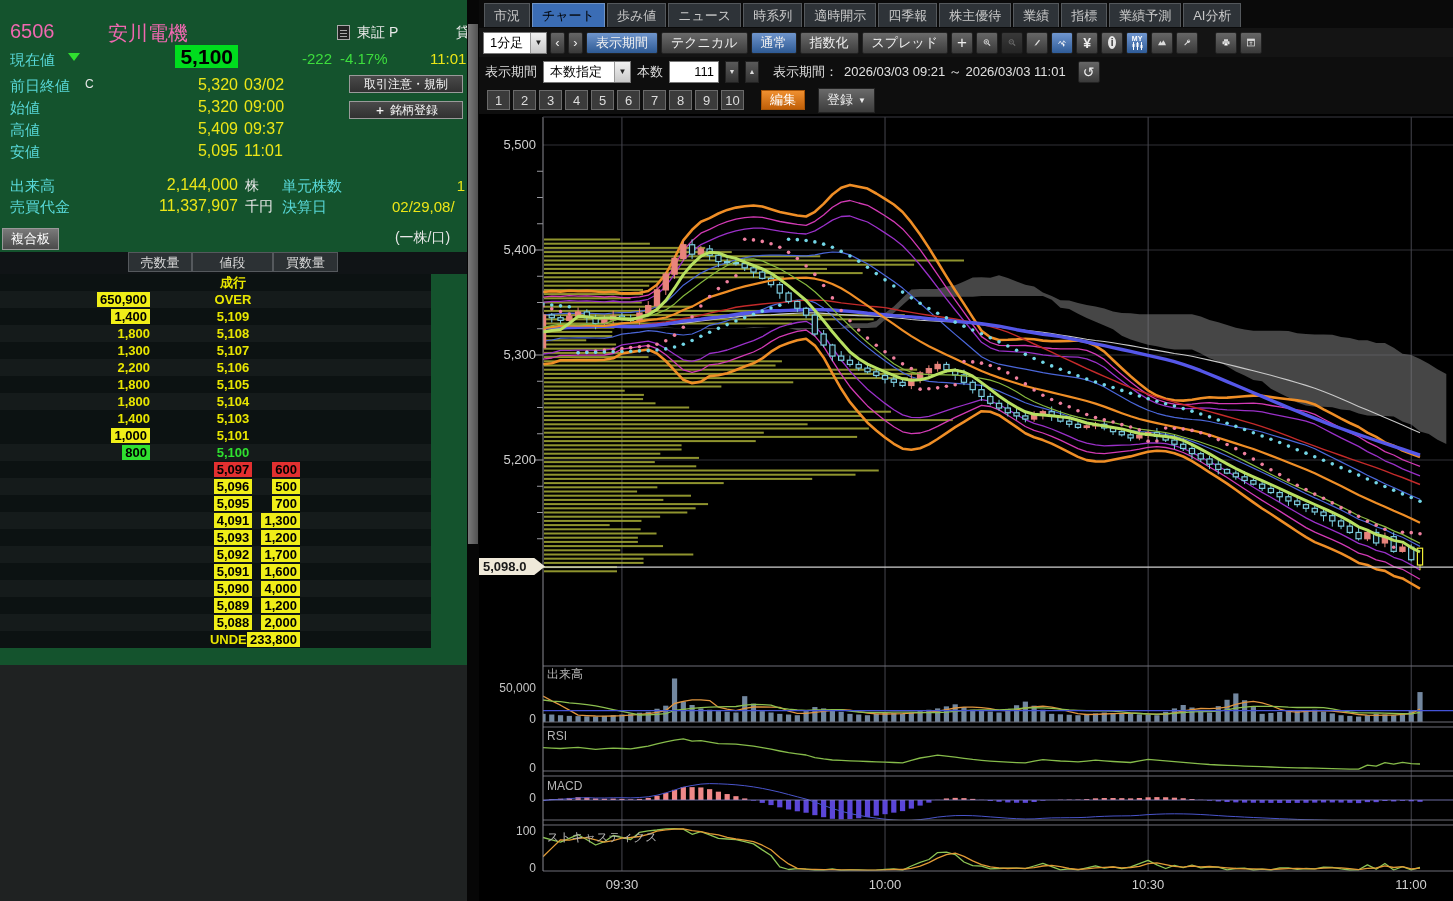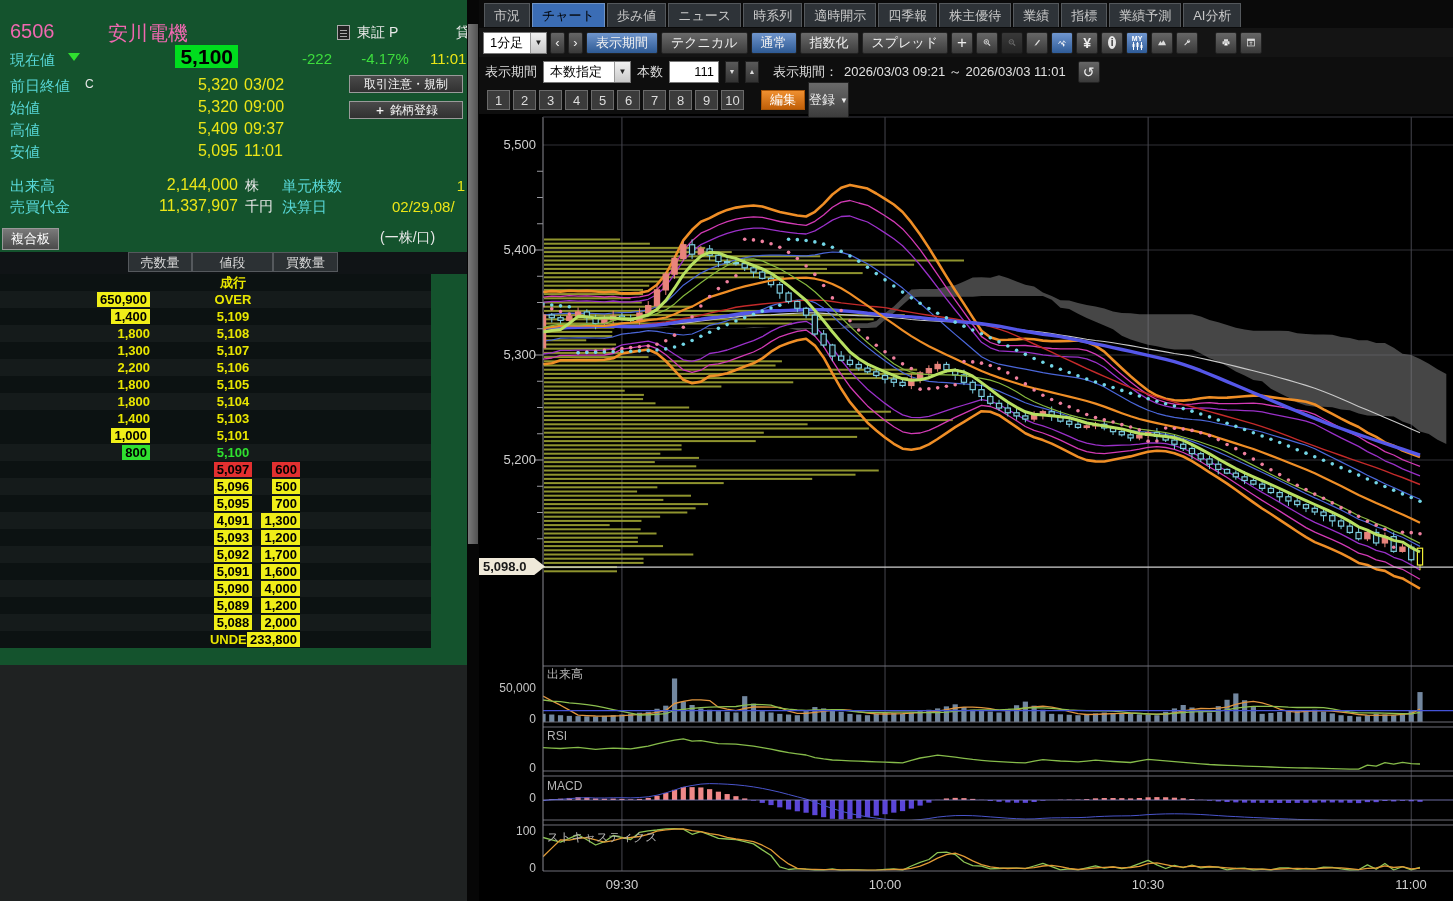--- a/index.html
+++ b/index.html
@@ -70,22 +70,22 @@
   .tlbl{font-size:13px;color:#ddd;}
   .range{color:#e0e0e0;}
   .winput{width:50px;height:22px;background:#fff;border:1px solid #777;font-size:13px;color:#000;
      display:flex;align-items:center;justify-content:flex-end;padding-right:4px;box-sizing:border-box;}
   .spin{width:14px;height:22px;background:linear-gradient(#5a5a5a,#333);border:1px solid #222;color:#ddd;
      font-size:7px;display:flex;align-items:center;justify-content:center;box-sizing:border-box;}
   .pbtn{width:23px;height:20px;background:#3b3b3b;border:1px solid #6a6a6a;color:#ddd;font-size:13px;
      display:flex;align-items:center;justify-content:center;box-sizing:border-box;}
   .editbtn{background:linear-gradient(#f09030,#c05f08);border:1px solid #a85508;color:#fff;height:20px;
      padding:0 8px;font-size:13px;margin-left:14px;display:flex;align-items:center;}
-  .regbtn{background:linear-gradient(#6a6a6a,#3c3c3c);border:1px solid #222;color:#eee;height:36px;
-     padding:0 0;font-size:13px;display:flex;align-items:center;gap:5px;}
+  .regbtn{background:linear-gradient(#6a6a6a,#3c3c3c);border:1px solid #222;color:#eee;height:25px;
+     padding:0 8px;font-size:13px;margin-left:10px;display:flex;align-items:center;gap:5px;}
   .regbtn .sm-arr{font-size:8px;}
   .info-circ{width:13px;height:13px;border-radius:50%;background:#e6e6e6;color:#333;font-weight:bold;font-size:10px;
      display:flex;align-items:center;justify-content:center;}
   .g{color:#eee;}
 </style>
 </head>
 <body>
 
 <div id="app">
 
@@ -882,21 +882,21 @@
         <i></i>
         <i></i>
       </div>
     <div class="lp-abs wh" style="left:357px;top:24px;font-size:14px">東証 P</div>
     <div class="lp-abs wh" style="left:456px;top:24px;font-size:14px">貸</div>
 
     <div class="lp-abs cy" style="left:10px;top:51px;font-size:15px">現在値</div>
     <div class="lp-abs tri-down" style="left:68px;top:53px"></div>
     <div class="lp-abs" style="left:150px;top:45px;width:88px;text-align:right"><span style="background:#00dd1e;color:#000;font-size:21px;font-weight:bold;padding:0 5px">5,100</span></div>
     <div class="lp-abs gn" style="left:250px;top:50px;width:82px;text-align:right;font-size:15px">-222</div>
-    <div class="lp-abs gn" style="left:340px;top:50px;width:90px;text-align:center;font-size:15px">-4.17%</div>
+    <div class="lp-abs gn" style="left:340px;top:50px;width:90px;text-align:left;font-size:15px">-4.17%</div>
     <div class="lp-abs yv" style="left:430px;top:50px;width:36px;text-align:right;font-size:15px">11:01</div>
 
     <div class="lp-abs cy" style="left:10px;top:77px;font-size:15px">前日終値</div>
     <div class="lp-abs wh" style="left:85px;top:77px;font-size:12px">C</div>
     <div class="lp-abs yv" style="left:150px;top:76px;width:88px;text-align:right;font-size:16px">5,320</div>
     <div class="lp-abs yv" style="left:244px;top:76px;font-size:16px">03/02</div>
     <button class="lp-btn" style="left:349px;top:75px">取引注意・規制</button>
 
     <div class="lp-abs cy" style="left:10px;top:99px;font-size:15px">始値</div>
     <div class="lp-abs yv" style="left:150px;top:98px;width:88px;text-align:right;font-size:16px">5,320</div>
@@ -920,21 +920,21 @@
     <div class="lp-abs cy" style="left:282px;top:177px;font-size:15px">単元株数</div>
     <div class="lp-abs yv" style="left:440px;top:177px;width:25px;text-align:right;font-size:15px">1</div>
 
     <div class="lp-abs cy" style="left:10px;top:198px;font-size:15px">売買代金</div>
     <div class="lp-abs yv" style="left:110px;top:197px;width:128px;text-align:right;font-size:16px">11,337,907</div>
     <div class="lp-abs wh" style="left:245px;top:198px;font-size:14px">千円</div>
     <div class="lp-abs cy" style="left:282px;top:198px;font-size:15px">決算日</div>
     <div class="lp-abs yv" style="left:392px;top:198px;font-size:15px">02/29,08/</div>
 
     <button id="composite-btn">複合板</button>
-    <div class="lp-abs wh" style="left:380px;top:229px;width:85px;text-align:left;font-size:14px">(一株/口)</div>
+    <div class="lp-abs wh" style="left:380px;top:229px;width:85px;text-align:center;font-size:14px">(一株/口)</div>
 
     <div class="lp-abs" style="left:0;top:252px;width:467px;height:22px;background:#101416"></div>
     <div class="bhead" style="left:128px;top:252px;width:64px">売数量</div>
     <div class="bhead" style="left:192px;top:252px;width:81px">値段</div>
     <div class="bhead" style="left:273px;top:252px;width:65px">買数量</div>
 
     <div id="board-rows">
         <div class="brow">
           <span class="c-sell"><span class="t-y" style="padding: 0px;"></span></span>
           <span class="c-price"><span class="t-y">成行</span></span>

